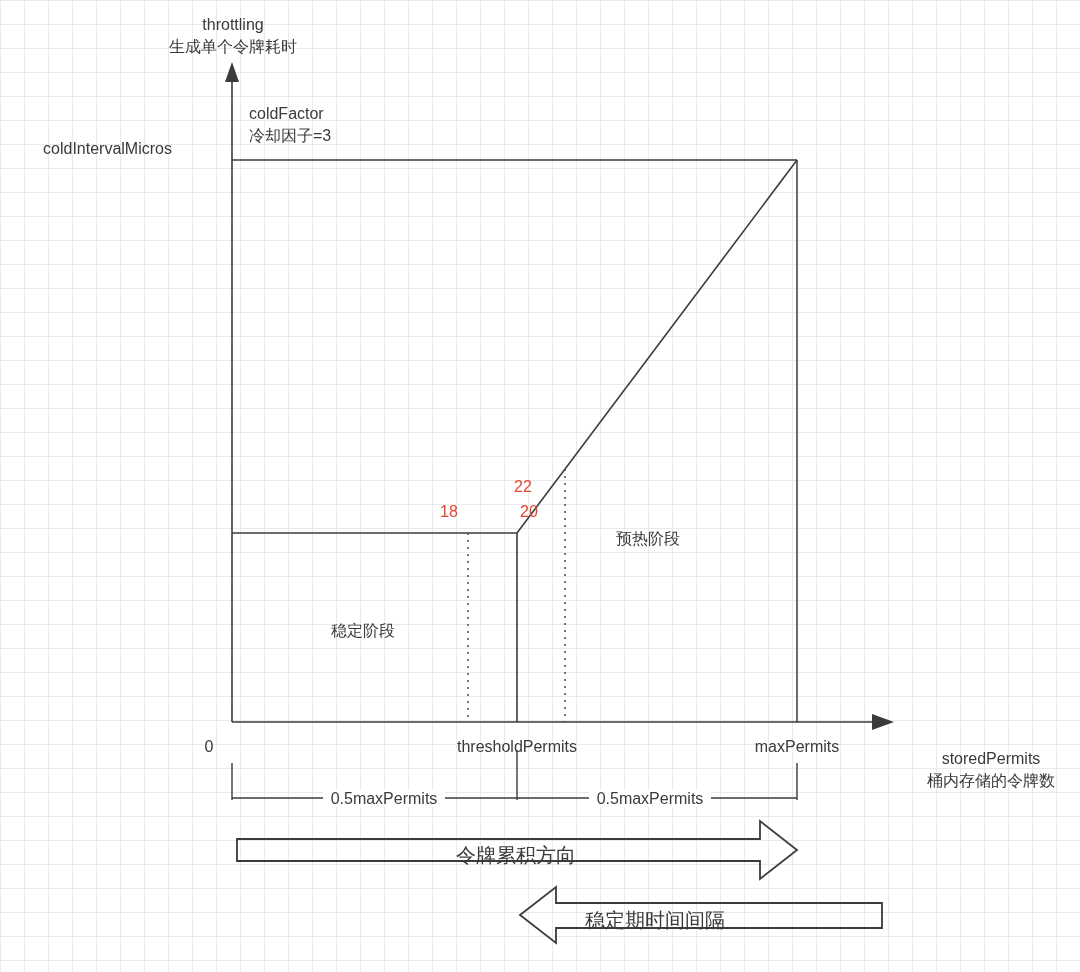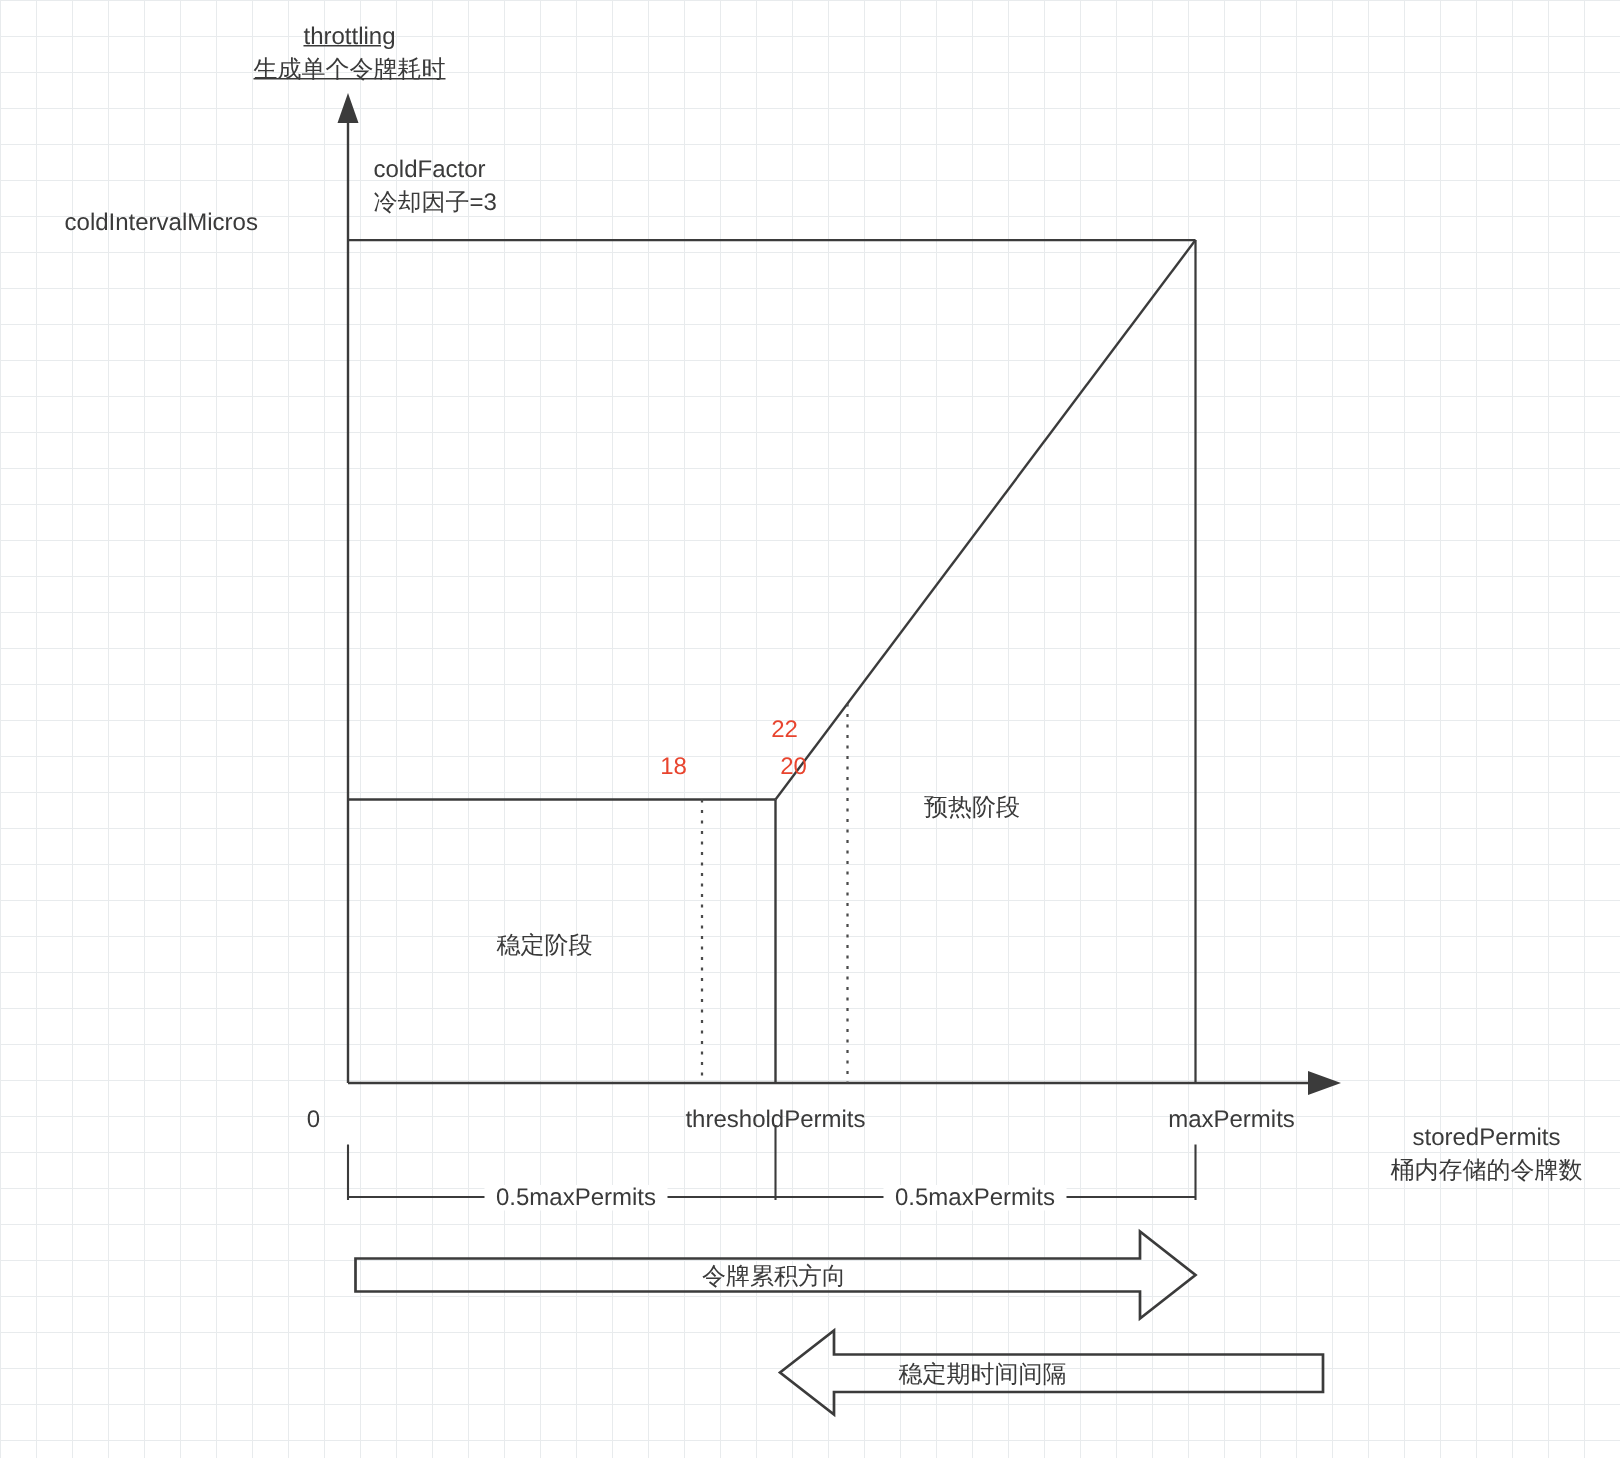--- a/index.html
+++ b/index.html
@@ -12,21 +12,21 @@
       linear-gradient(90deg, #e8ebed 1px, transparent 1px);
     background-size:24px 24px;
     overflow:hidden;
   }
   svg.diagram { position:absolute; left:0; top:0; width:1080px; height:972px; }
   .label { position:absolute; font-size:16px; line-height:1.4; text-align:center; white-space:nowrap; }
   .label.left { text-align:left; }
   .two-line span { display:block; }
   .red { color:#e8442e; }
   .dim-label { background:#ffffff; padding:0 8px; }
-  .arrow-text { font-size:16px; }
+  .arrow-text { font-size:20px; }
   .watermark {
     position:absolute; left:700px; top:901px; display:flex; align-items:center; gap:9px;
     color:#9a9a9a; font-size:25px; font-weight:600; letter-spacing:1px; opacity:0.92;
   }
   .wm-logo {
     width:32px; height:32px; border-radius:50%;
     background:radial-gradient(circle at 35% 35%, #b9b9b9, #7f7f7f);
     position:relative; flex:0 0 auto;
   }
   .wm-logo::after{
@@ -63,21 +63,21 @@
     <line x1="232" y1="763" x2="232" y2="800" stroke="#3b3b3b" stroke-width="1.4"></line>
     <line x1="517" y1="750" x2="517" y2="800" stroke="#3b3b3b" stroke-width="1.4"></line>
     <line x1="797" y1="763" x2="797" y2="800" stroke="#3b3b3b" stroke-width="1.4"></line>
     <line x1="232" y1="798" x2="797" y2="798" stroke="#3b3b3b" stroke-width="1.4"></line>
 
     <polygon points="237,839 760,839 760,821 797,850 760,879 760,861 237,861" fill="#ffffff" fill-opacity="0.0" stroke="#3b3b3b" stroke-width="1.8"></polygon>
 
     <polygon points="520,915 556,887 556,903 882,903 882,928 556,928 556,943" fill="#ffffff" fill-opacity="0.0" stroke="#3b3b3b" stroke-width="1.8"></polygon>
   </svg>
 
-  <div class="label two-line" style="left:108px; top:14px; width:250px;text-decoration:underline;">
+  <div class="label two-line" style="left:108px; top:14px; width:250px;">
     <span>throttling</span>
     <span>生成单个令牌耗时</span>
   </div>
 
   <div class="label left two-line" style="left:249px; top:103px;">
     <span>coldFactor</span>
     <span>冷却因子=3</span>
   </div>
 
   <div class="label two-line" style="left:10px; top:138px; width:195px;text-align:center;">
@@ -89,21 +89,21 @@
 
   <div class="label red" style="left:434px; top:501px; width:30px;">18</div>
   <div class="label red" style="left:486px; top:501px; width:30px;margin-left:28px;">20</div>
   <div class="label red" style="left:508px; top:452px; width:30px;margin-top:24px;">22</div>
 
   <div class="label" style="left:313px; top:620px; width:100px;">稳定阶段</div>
   <div class="label" style="left:598px; top:528px; width:100px;">预热阶段</div>
 
   <div class="label" style="left:194px; top:736px; width:30px;">0</div>
   <div class="label" style="left:442px; top:736px; width:150px;">thresholdPermits</div>
-  <div class="label" style="left:747px; top:736px; width:100px;margin-left:24px;">maxPermits</div>
+  <div class="label" style="left:747px; top:736px; width:100px;">maxPermits</div>
 
   <div class="label two-line" style="left:905px; top:728px; width:172px;margin-top:20px;">
     <span>storedPermits</span>
     <span>桶内存储的令牌数</span>
   </div>
 
   <div class="label" style="left:314px; top:788px; width:140px;">
     <span class="dim-label">0.5maxPermits</span>
   </div>
   <div class="label" style="left:580px; top:788px; width:140px;">

